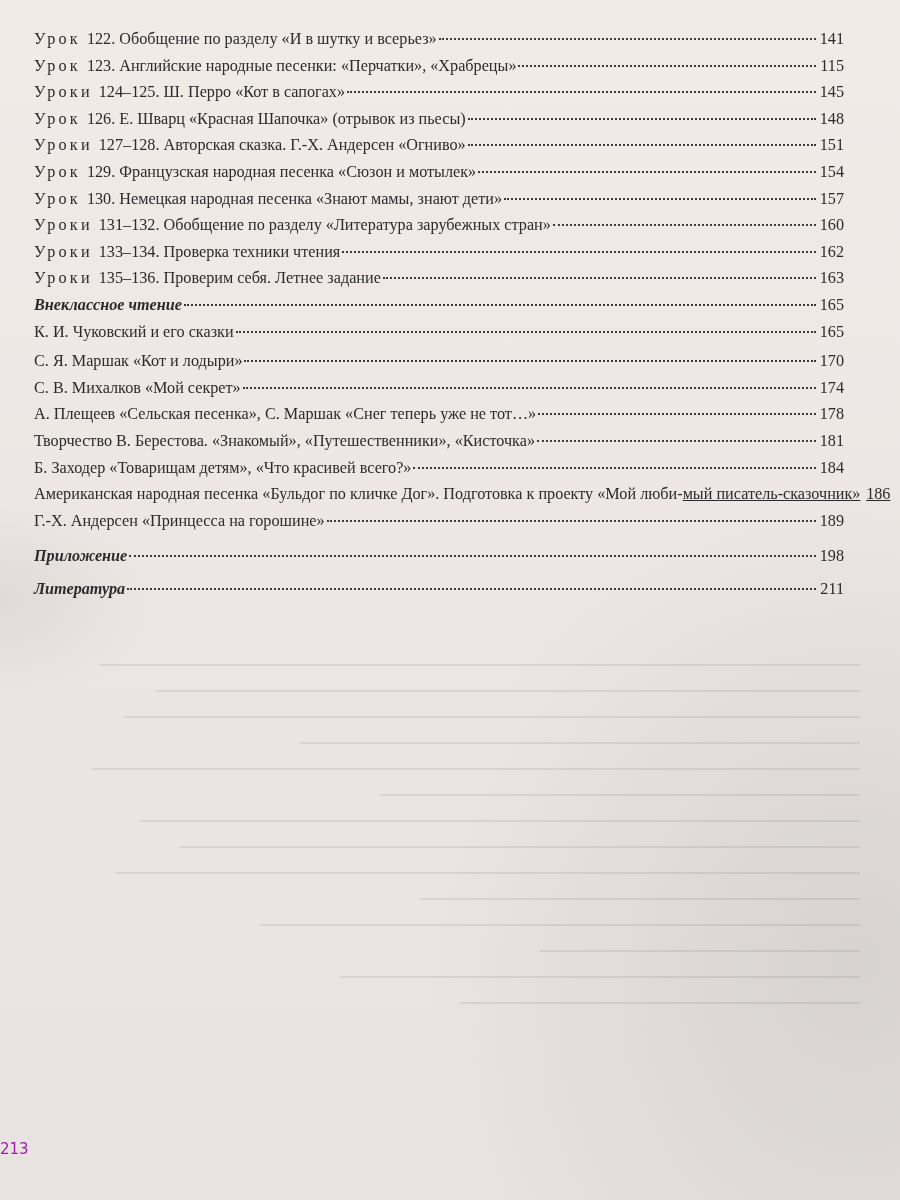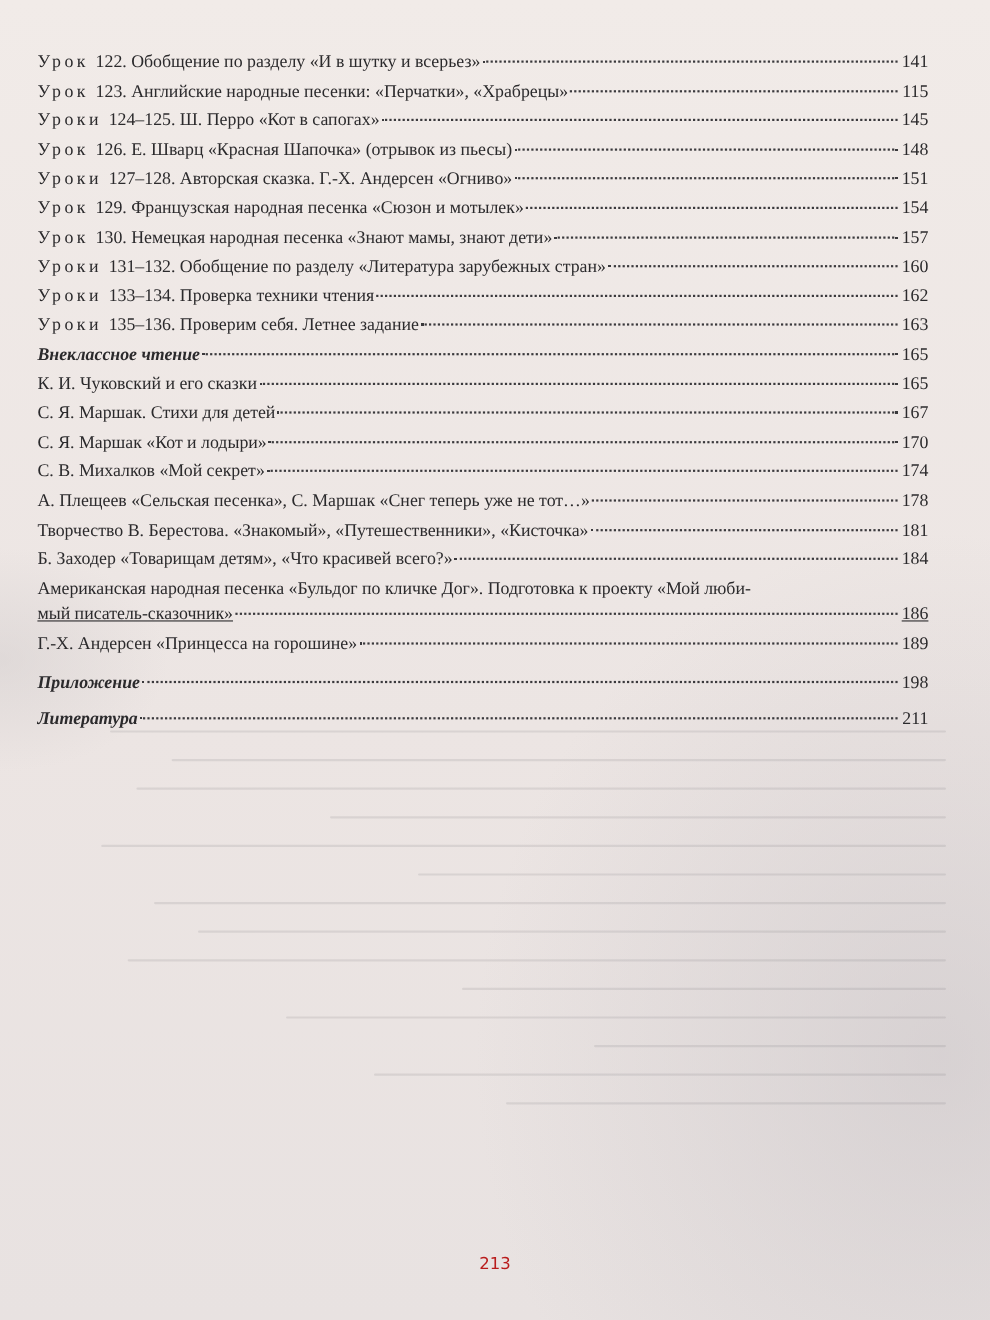--- a/index.html
+++ b/index.html
@@ -36,21 +36,21 @@
     }
     .bleed div {
       height: 2px;
       background: #5a5a60;
       margin: 24px 0;
       border-radius: 1px;
     }
     .toc {
       position: absolute;
       left: 34px;
-      top: 45px;
+      top: 28px;
       width: 810px;
     }
     .toc-entry {
       display: flex;
       align-items: baseline;
       font-size: 16.2px;
       line-height: 23.6px;
       height: 23.6px;
       white-space: nowrap;
     }
@@ -74,45 +74,43 @@
       flex: 0 0 auto;
       min-width: 26px;
       text-align: right;
     }
     .toc-entry.bold .title {
       font-weight: bold;
       font-style: italic;
     }
     .toc-entry.wrap {
       height: auto;
-      flex-direction: column;
       align-items: stretch;
     }
     .wrap-first {
       display: block;
       line-height: 23.6px;
       height: 23.6px;
     }
     .wrap-second {
       display: flex;
       align-items: baseline;
       line-height: 23.6px;
       height: 23.6px;
       text-decoration: underline;
     }
     .gap-small { height: 3px; }
     .footer-page {
       position: absolute;
       left: 0;
       width: 900px;
       top: 1140px;
-      text-align: center;
       font-family: "DejaVu Sans", sans-serif;
       font-size: 15px;
-      color: #b91c1c;
+      color: #a21caf;
     }
   </style>
 </head>
 <body>
 
 <div class="paper"></div>
 
 <div class="bleed">
   <div style="width:95%"></div>
     <div style="width:88%"></div>
@@ -208,25 +206,20 @@
     <span class="leader"></span>
     <span class="page">165</span>
   </div>
   <div class="gap-small"></div>
   <div class="toc-entry">
     <span class="title">К. И. Чуковский и его сказки</span>
     <span class="leader"></span>
     <span class="page">165</span>
   </div>
   <div class="gap-small"></div>
-  <div class="toc-entry">
-    <span class="title">С. Я. Маршак. Стихи для детей</span>
-    <span class="leader"></span>
-    <span class="page">167</span>
-  </div>
   <div class="gap-small"></div>
   <div class="toc-entry">
     <span class="title">С. Я. Маршак «Кот и лодыри»</span>
     <span class="leader"></span>
     <span class="page">170</span>
   </div>
   <div class="gap-small"></div>
   <div class="toc-entry">
     <span class="title">С. В. Михалков «Мой секрет»</span>
     <span class="leader"></span>

